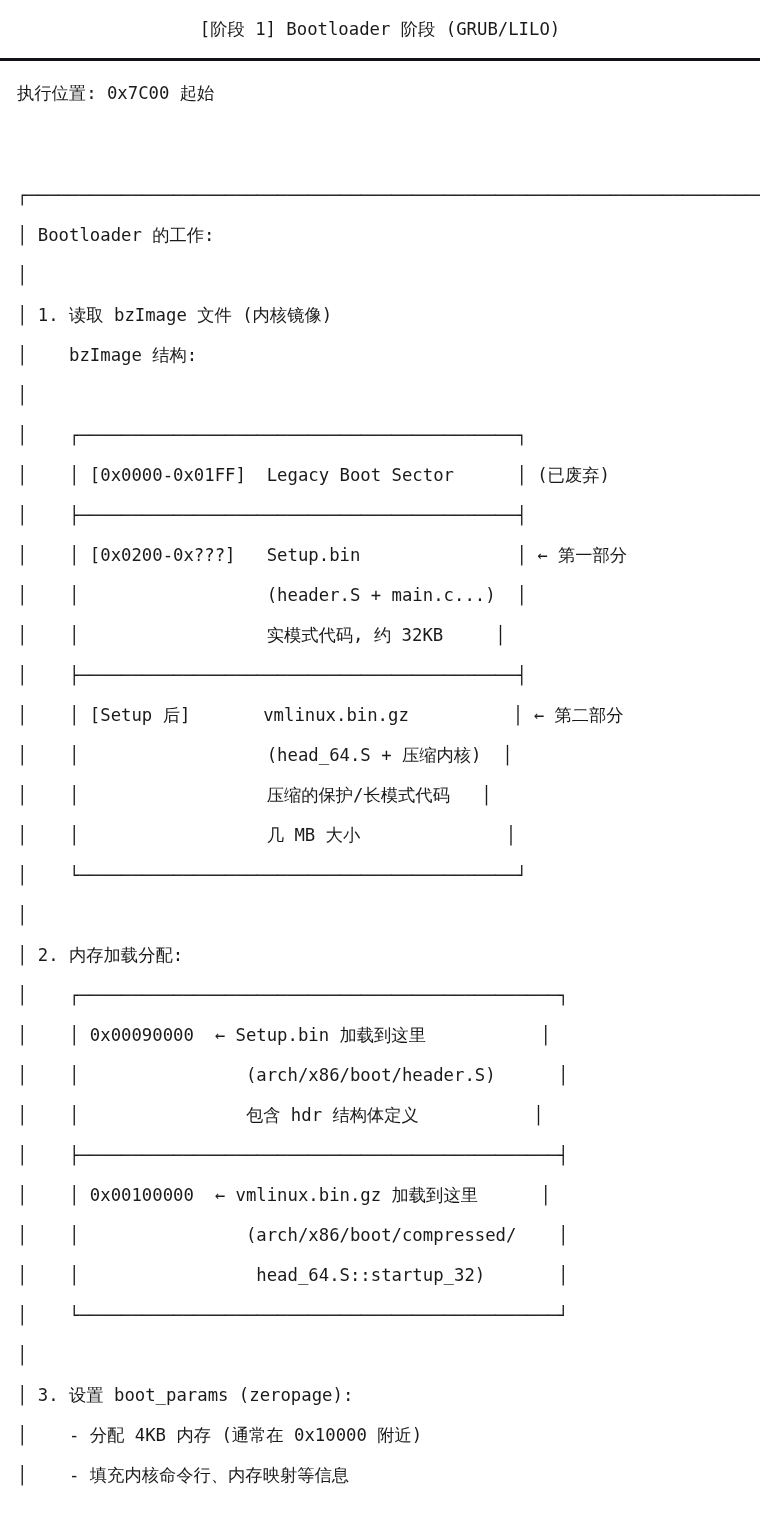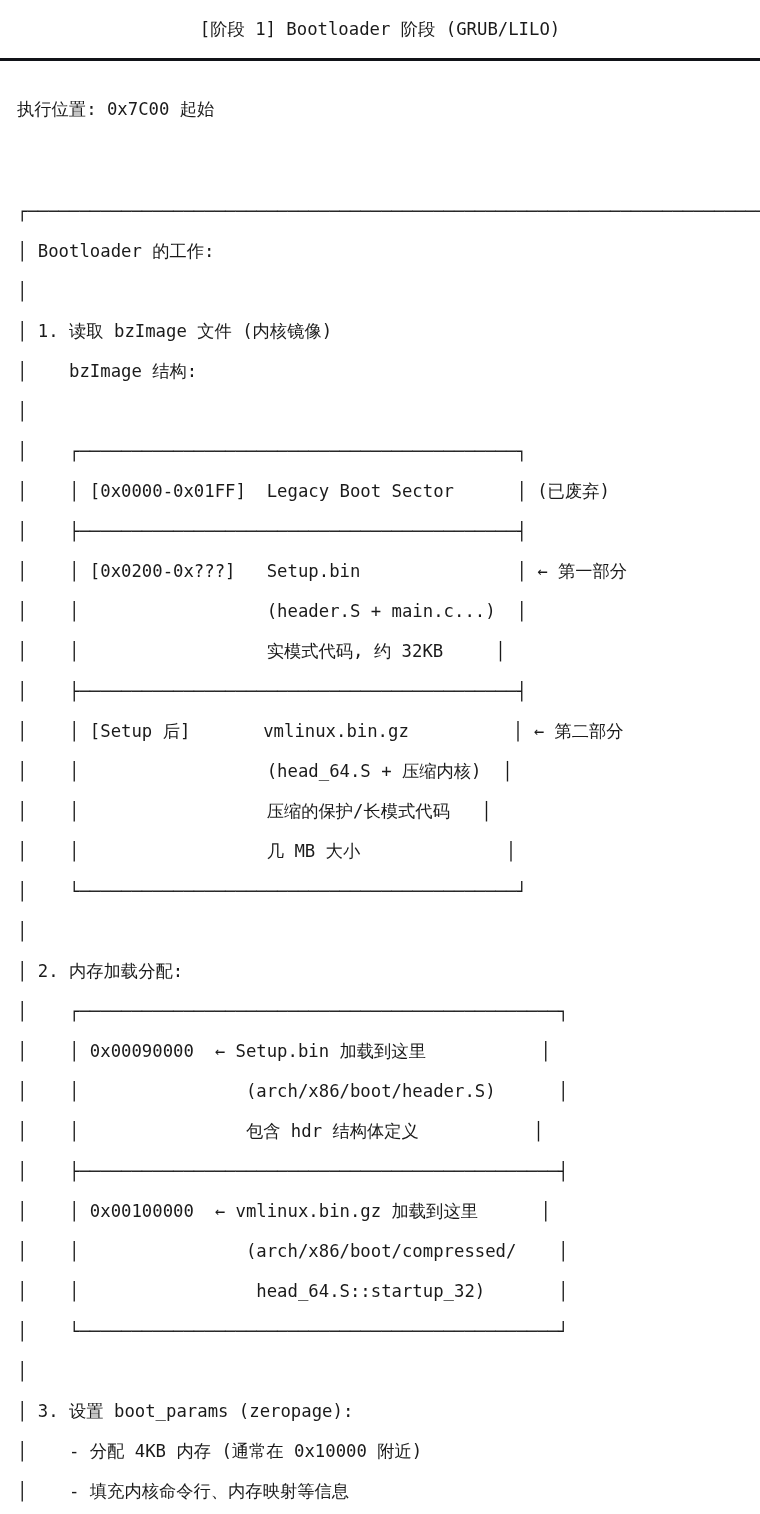--- a/index.html
+++ b/index.html
@@ -31,21 +31,21 @@
     letter-spacing: 0;
     color: #1a1a1a;
     white-space: pre;
   }
   .rule {
     height: 3px;
     background: #111318;
     width: 760px;
   }
   .meta {
-    padding: 28px 0 0 17px;
+    padding: 12px 0 0 17px;
   }
   .meta-line {
     font-size: 17.3px;
     line-height: 40px;
     white-space: pre;
     color: #1a1a1a;
   }
   .body-wrap {
     margin-top: 62px;
   }

